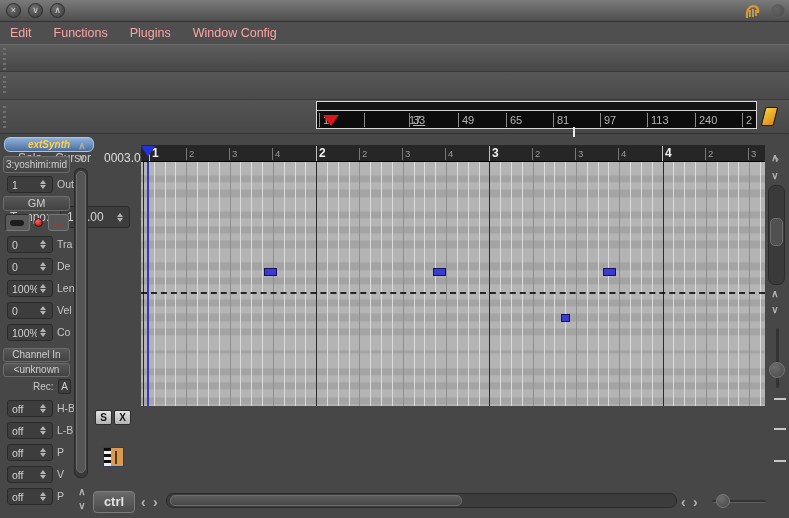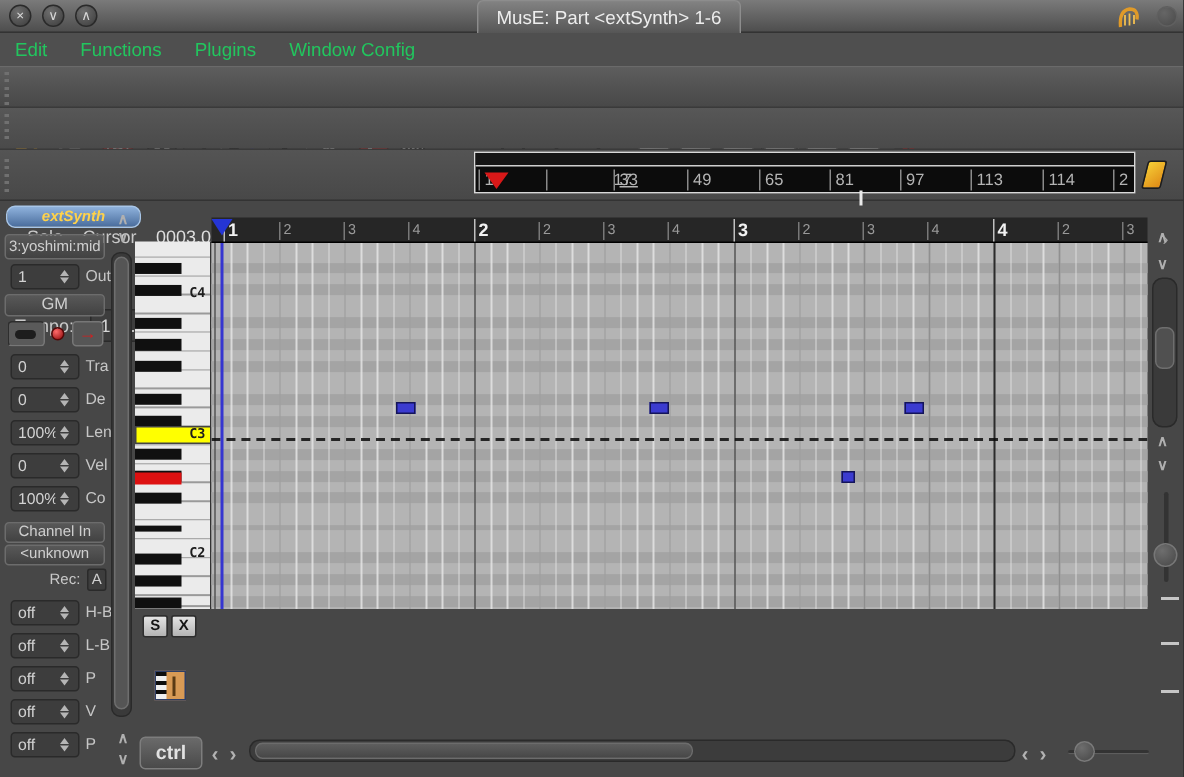--- a/index.html
+++ b/index.html
@@ -18,21 +18,21 @@
   #title-tab{position:absolute;left:318px;top:0;width:176px;height:22px;
     background:linear-gradient(#828282,#565656);border:1px solid #8d8d8d;border-bottom:none;
     border-radius:4px 4px 0 0;display:flex;align-items:center;justify-content:center;}
   #title-tab span{font-size:12.5px;color:#ededed;white-space:nowrap;}
   #tb-faint{position:absolute;right:4px;top:4px;width:14px;height:14px;border-radius:50%;
     background:radial-gradient(circle at 35% 30%,#666,#4a4a4a);border:1px solid #5f5f5f;}
 
   
   #menubar{position:absolute;left:0;top:22px;width:789px;height:22px;background:#4f4f4f;
     display:flex;align-items:center;padding-left:10px;gap:22px;}
-  .menu-item{font-size:12.5px;color:#22c55e;}
+  .menu-item{font-size:12.5px;color:#fca5a5;}
 
   
   #toolbar1{position:absolute;left:0;top:44px;width:789px;height:28px;
     background:linear-gradient(#5d5d5d,#484848);border-top:1px solid #6a6a6a;border-bottom:1px solid #3a3a3a;}
   #toolbar2{position:absolute;left:0;top:72px;width:789px;height:28px;
     background:linear-gradient(#575757,#4a4a4a);border-bottom:1px solid #3a3a3a;}
   #toolbar3{position:absolute;left:0;top:100px;width:789px;height:34px;
     background:linear-gradient(#545454,#484848);border-bottom:1px solid #333;}
   .handle{position:absolute;width:3px;background:repeating-linear-gradient(to bottom,#707070 0 2px,transparent 2px 5px);}
   .tglyph{position:absolute;font-size:18px;line-height:20px;font-weight:bold;}
@@ -188,23 +188,20 @@
 </style>
 </head>
 <body>
 
 <div id="app">
 
   <div id="titlebar">
     <div class="winbtn" style="left:6px">×</div>
     <div class="winbtn" style="left:28px">∨</div>
     <div class="winbtn" style="left:50px">∧</div>
-    <div id="title-tab">
-      <span>MusE: Part &lt;extSynth&gt; 1-6</span>
-    </div>
     <svg class="abs" style="left:744px;top:3px" width="17" height="17" viewBox="0 0 17 17">
       <path d="M3,15 Q2,4 9,3 Q15,3 14,10" fill="none" stroke="#e09a28" stroke-width="2.2"></path>
       <path d="M6,14 L6,7 M9,14 L9,6 M12,13 L12,7" stroke="#f3c050" stroke-width="1.2"></path>
     </svg>
     <div id="tb-faint"></div>
   </div>
 
   <div id="menubar">
       <span id="menu-items" style="display:flex;gap:22px">
         <span class="menu-item">Edit</span>
@@ -341,21 +338,21 @@
     <div id="ov-top"></div>
     <div id="overview-marks">
         <span class="ov-mark" style="left: 2px;">1</span>
         <span class="ov-mark" style="left: 47px; padding-left: 44px;">17</span>
         <span class="ov-mark" style="left: 92px; text-decoration: underline;">33</span>
         <span class="ov-mark" style="left: 141px;">49</span>
         <span class="ov-mark" style="left: 189px;">65</span>
         <span class="ov-mark" style="left: 236px;">81</span>
         <span class="ov-mark" style="left: 283px;">97</span>
         <span class="ov-mark" style="left: 330px;">113</span>
-        <span class="ov-mark" style="left: 378px;">114</span>
+        <span class="ov-mark" style="left: 378px;">240</span>
         <span class="ov-mark" style="left: 425px;">2</span>
       </div>
     <div id="ov-marker"></div>
   </div>
   <div id="ov-tick"></div>
   <div id="marker-pencil"></div>
 
   <div id="part-btn">extSynth</div>
   <div class="pbtn" style="top:156px;height:17px;font-size:10px;line-height:15px">3:yoshimi:mid</div>
   <div class="prow" style="top:176px">
@@ -484,29 +481,20 @@
     </div>
 
   <span class="mini-arrow" style="left:73px;top:140px">∧</span>
   <span class="mini-arrow" style="left:73px;top:152px">∨</span>
   <div id="lstrip-track">
       <div id="lstrip-thumb"></div>
     </div>
   <span class="mini-arrow" style="left:73px;top:486px">∧</span>
   <span class="mini-arrow" style="left:73px;top:500px">∨</span>
 
-  <div id="keyboard">
-    <div id="kb-sep"></div>
-    <div id="kb-black"></div>
-    <div id="kb-red" style="top: 154px; background: rgb(221, 17, 17);"></div>
-  <span class="key-label" style="top: 30px;">C4</span>
-      <div class="key-hl" style="top: 123px; background: rgb(255, 255, 0);"></div>
-      <span class="key-label" style="top: 124px;">C3</span>
-      <span class="key-label" style="top: 203px;">C2</span>
-    </div>
 
   <div id="ruler">
     <div id="ruler-marks">
         <span class="ruler-mark bold" style="left: 8px;">1</span>
         <span class="ruler-mark" style="left: 45px;">2</span>
         <span class="ruler-mark" style="left: 88px;">3</span>
         <span class="ruler-mark" style="left: 131px;">4</span>
         <span class="ruler-mark bold" style="left: 175px;">2</span>
         <span class="ruler-mark" style="left: 218px;">2</span>
         <span class="ruler-mark" style="left: 261px;">3</span>

